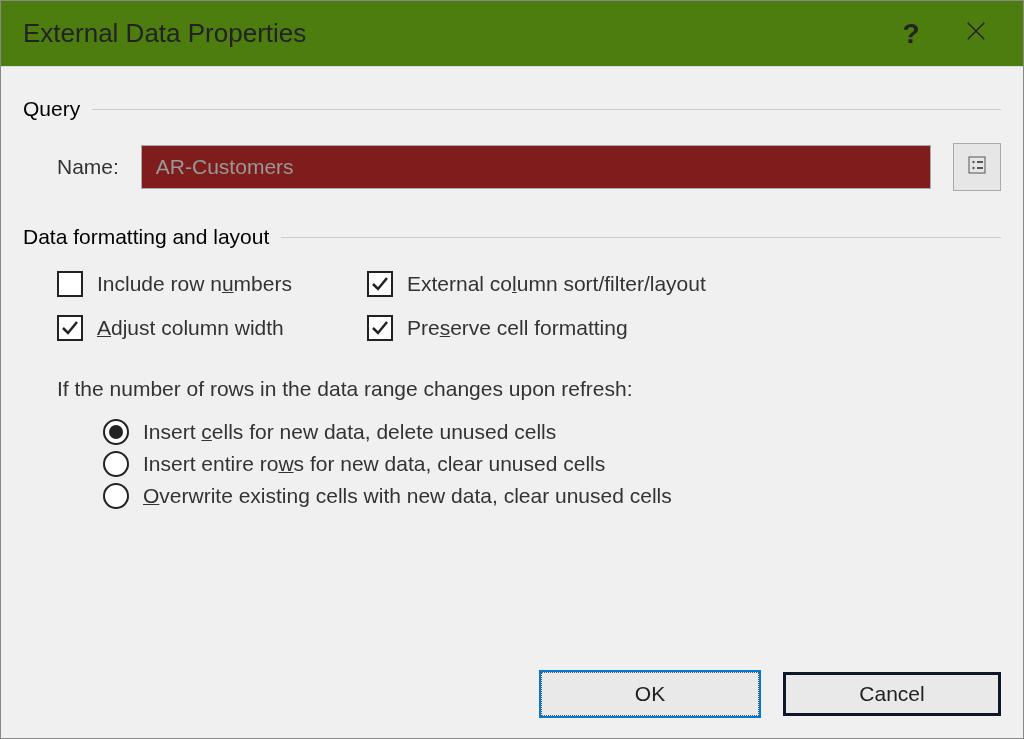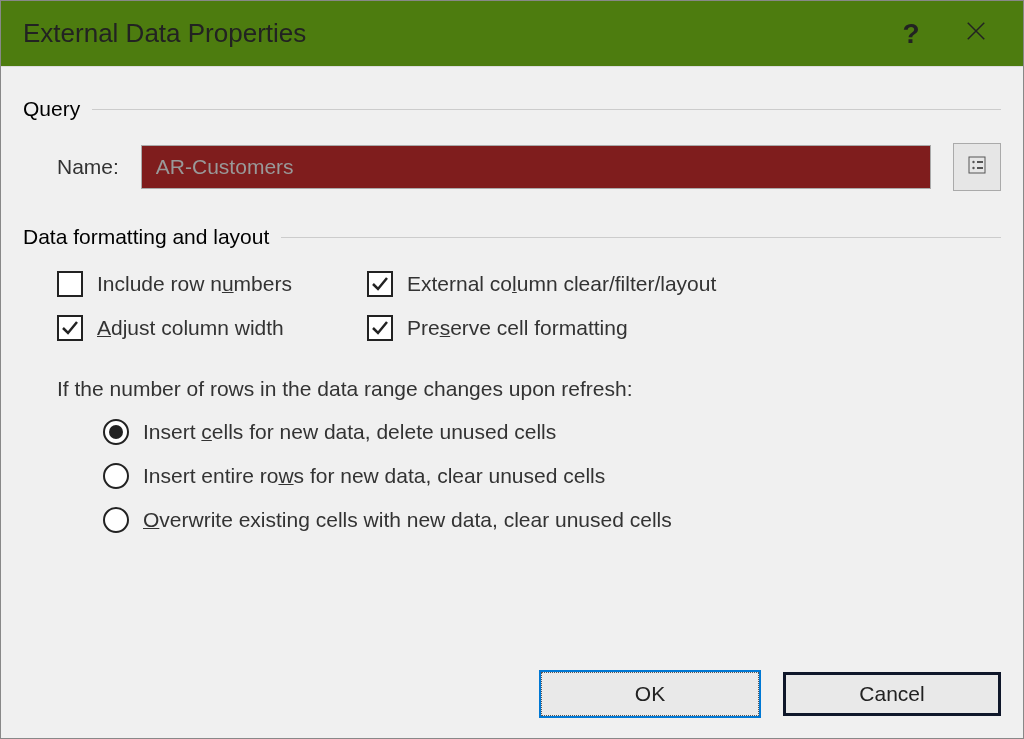--- a/index.html
+++ b/index.html
@@ -154,21 +154,21 @@
     .refresh-label {
       font-size: 21px;
       color: #333;
       margin-left: 34px;
       margin-bottom: 18px;
     }
     .radio-group {
       margin-left: 80px;
       display: flex;
       flex-direction: column;
-      gap: 18px;
+      gap: 6px;
     }
     .radio-item {
       display: flex;
       align-items: center;
       gap: 14px;
       font-size: 21px;
       color: #333;
       cursor: pointer;
     }
     .radio-circle {
@@ -275,21 +275,21 @@
         </span>
         <span><span>Include row n</span><span class="underline">u</span><span>mbers</span></span>
       </label>
 
       <label class="cb-item">
         <span class="cb-box checked">
           <svg viewBox="0 0 20 20">
               <path d="M3 10 L8 15 L17 4" stroke="#222" stroke-width="2.5" fill="none"></path>
             </svg>
         </span>
-        <span><span>External co</span><span class="underline">l</span><span>umn clear/filter/layout</span></span>
+        <span><span>External co</span><span class="underline">l</span><span>umn sort/filter/layout</span></span>
       </label>
 
       <label class="cb-item">
         <span class="cb-box checked">
           <svg viewBox="0 0 20 20">
               <path d="M3 10 L8 15 L17 4" stroke="#222" stroke-width="2.5" fill="none"></path>
             </svg>
         </span>
         <span><span></span><span class="underline">A</span><span>djust column width</span></span>
       </label>

